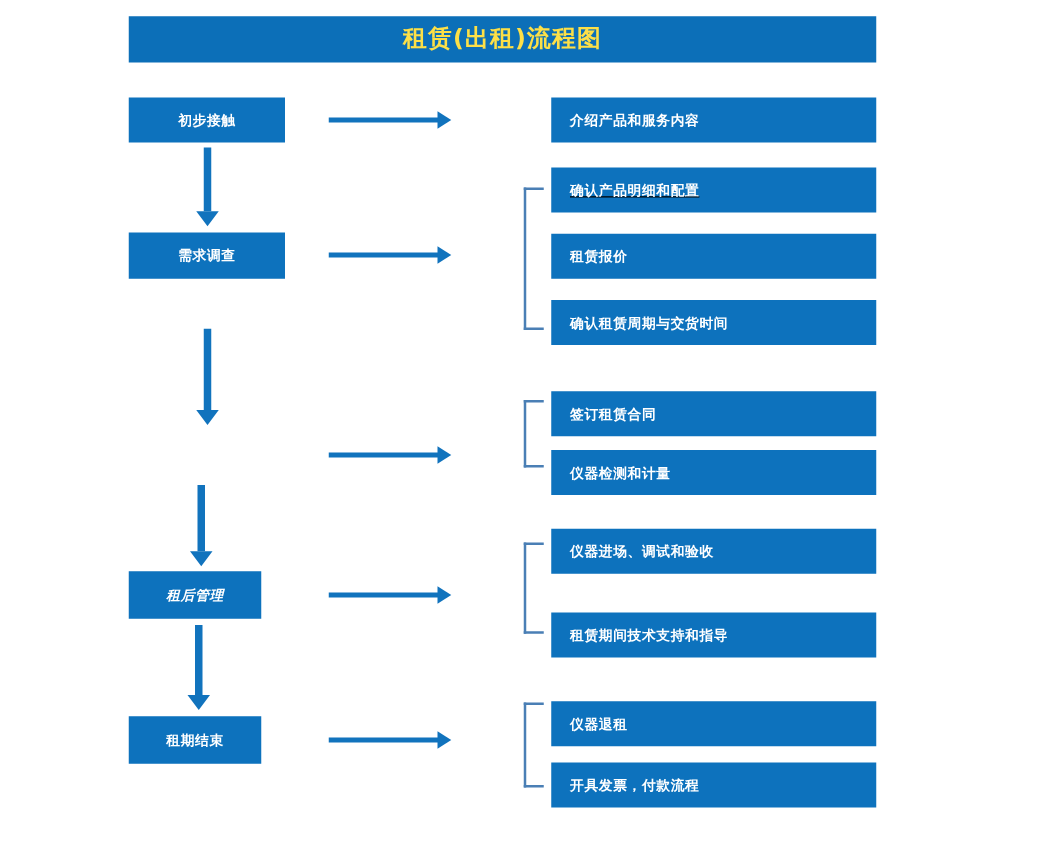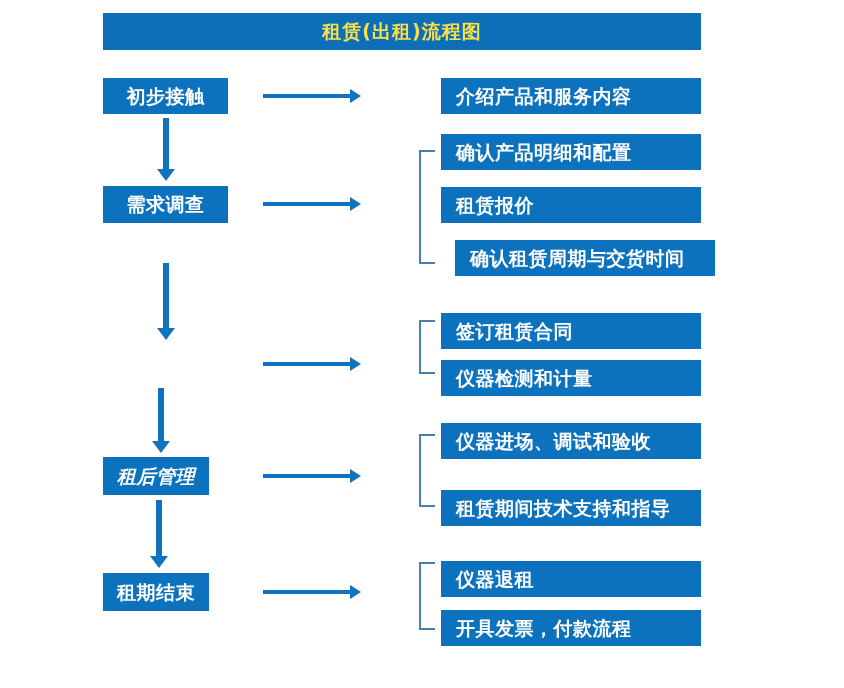--- a/index.html
+++ b/index.html
@@ -43,21 +43,21 @@
   
   .box {
     position: absolute;
     background: #0d72bd;
     display: flex;
     align-items: center;
     box-sizing: border-box;
   }
   .box .box-text {
     color: #ffffff;
-    font-size: 19px;
+    font-size: 11px;
     font-weight: bold;
     line-height: 1;
     white-space: nowrap;
     letter-spacing: 0.5px;
   }
   .box.stage {
     justify-content: center;
   }
   .box.detail {
     padding-left: 15px;
@@ -192,29 +192,29 @@
   <div class="bracket" style="left:419px; top:320px; width:16px; height:54px;"></div>
 
   <div class="bracket" style="left:419px; top:434px; width:16px; height:73px;"></div>
 
   <div class="bracket" style="left:419px; top:562px; width:16px; height:68px;"></div>
 
   <div class="box detail" style="left:441px; top:78px; width:260px; height:36px;">
     <span class="box-text">介绍产品和服务内容</span>
   </div>
 
-  <div class="box detail" style="left:441px; top:134px; width:260px; height:36px;">
+  <div class="box detail" style="left:441px; top:134px; width:260px; height:36px;text-decoration:underline;">
     <span class="box-text">确认产品明细和配置</span>
   </div>
 
   <div class="box detail" style="left:441px; top:187px; width:260px; height:36px;">
     <span class="box-text">租赁报价</span>
   </div>
 
-  <div class="box detail" style="left:455px; top:240px; width:260px; height:36px;">
+  <div class="box detail" style="left:441px; top:240px; width:260px; height:36px;">
     <span class="box-text">确认租赁周期与交货时间</span>
   </div>
 
   <div class="box detail" style="left:441px; top:313px; width:260px; height:36px;">
     <span class="box-text">签订租赁合同</span>
   </div>
 
   <div class="box detail" style="left:441px; top:360px; width:260px; height:36px;">
     <span class="box-text">仪器检测和计量</span>
   </div>

